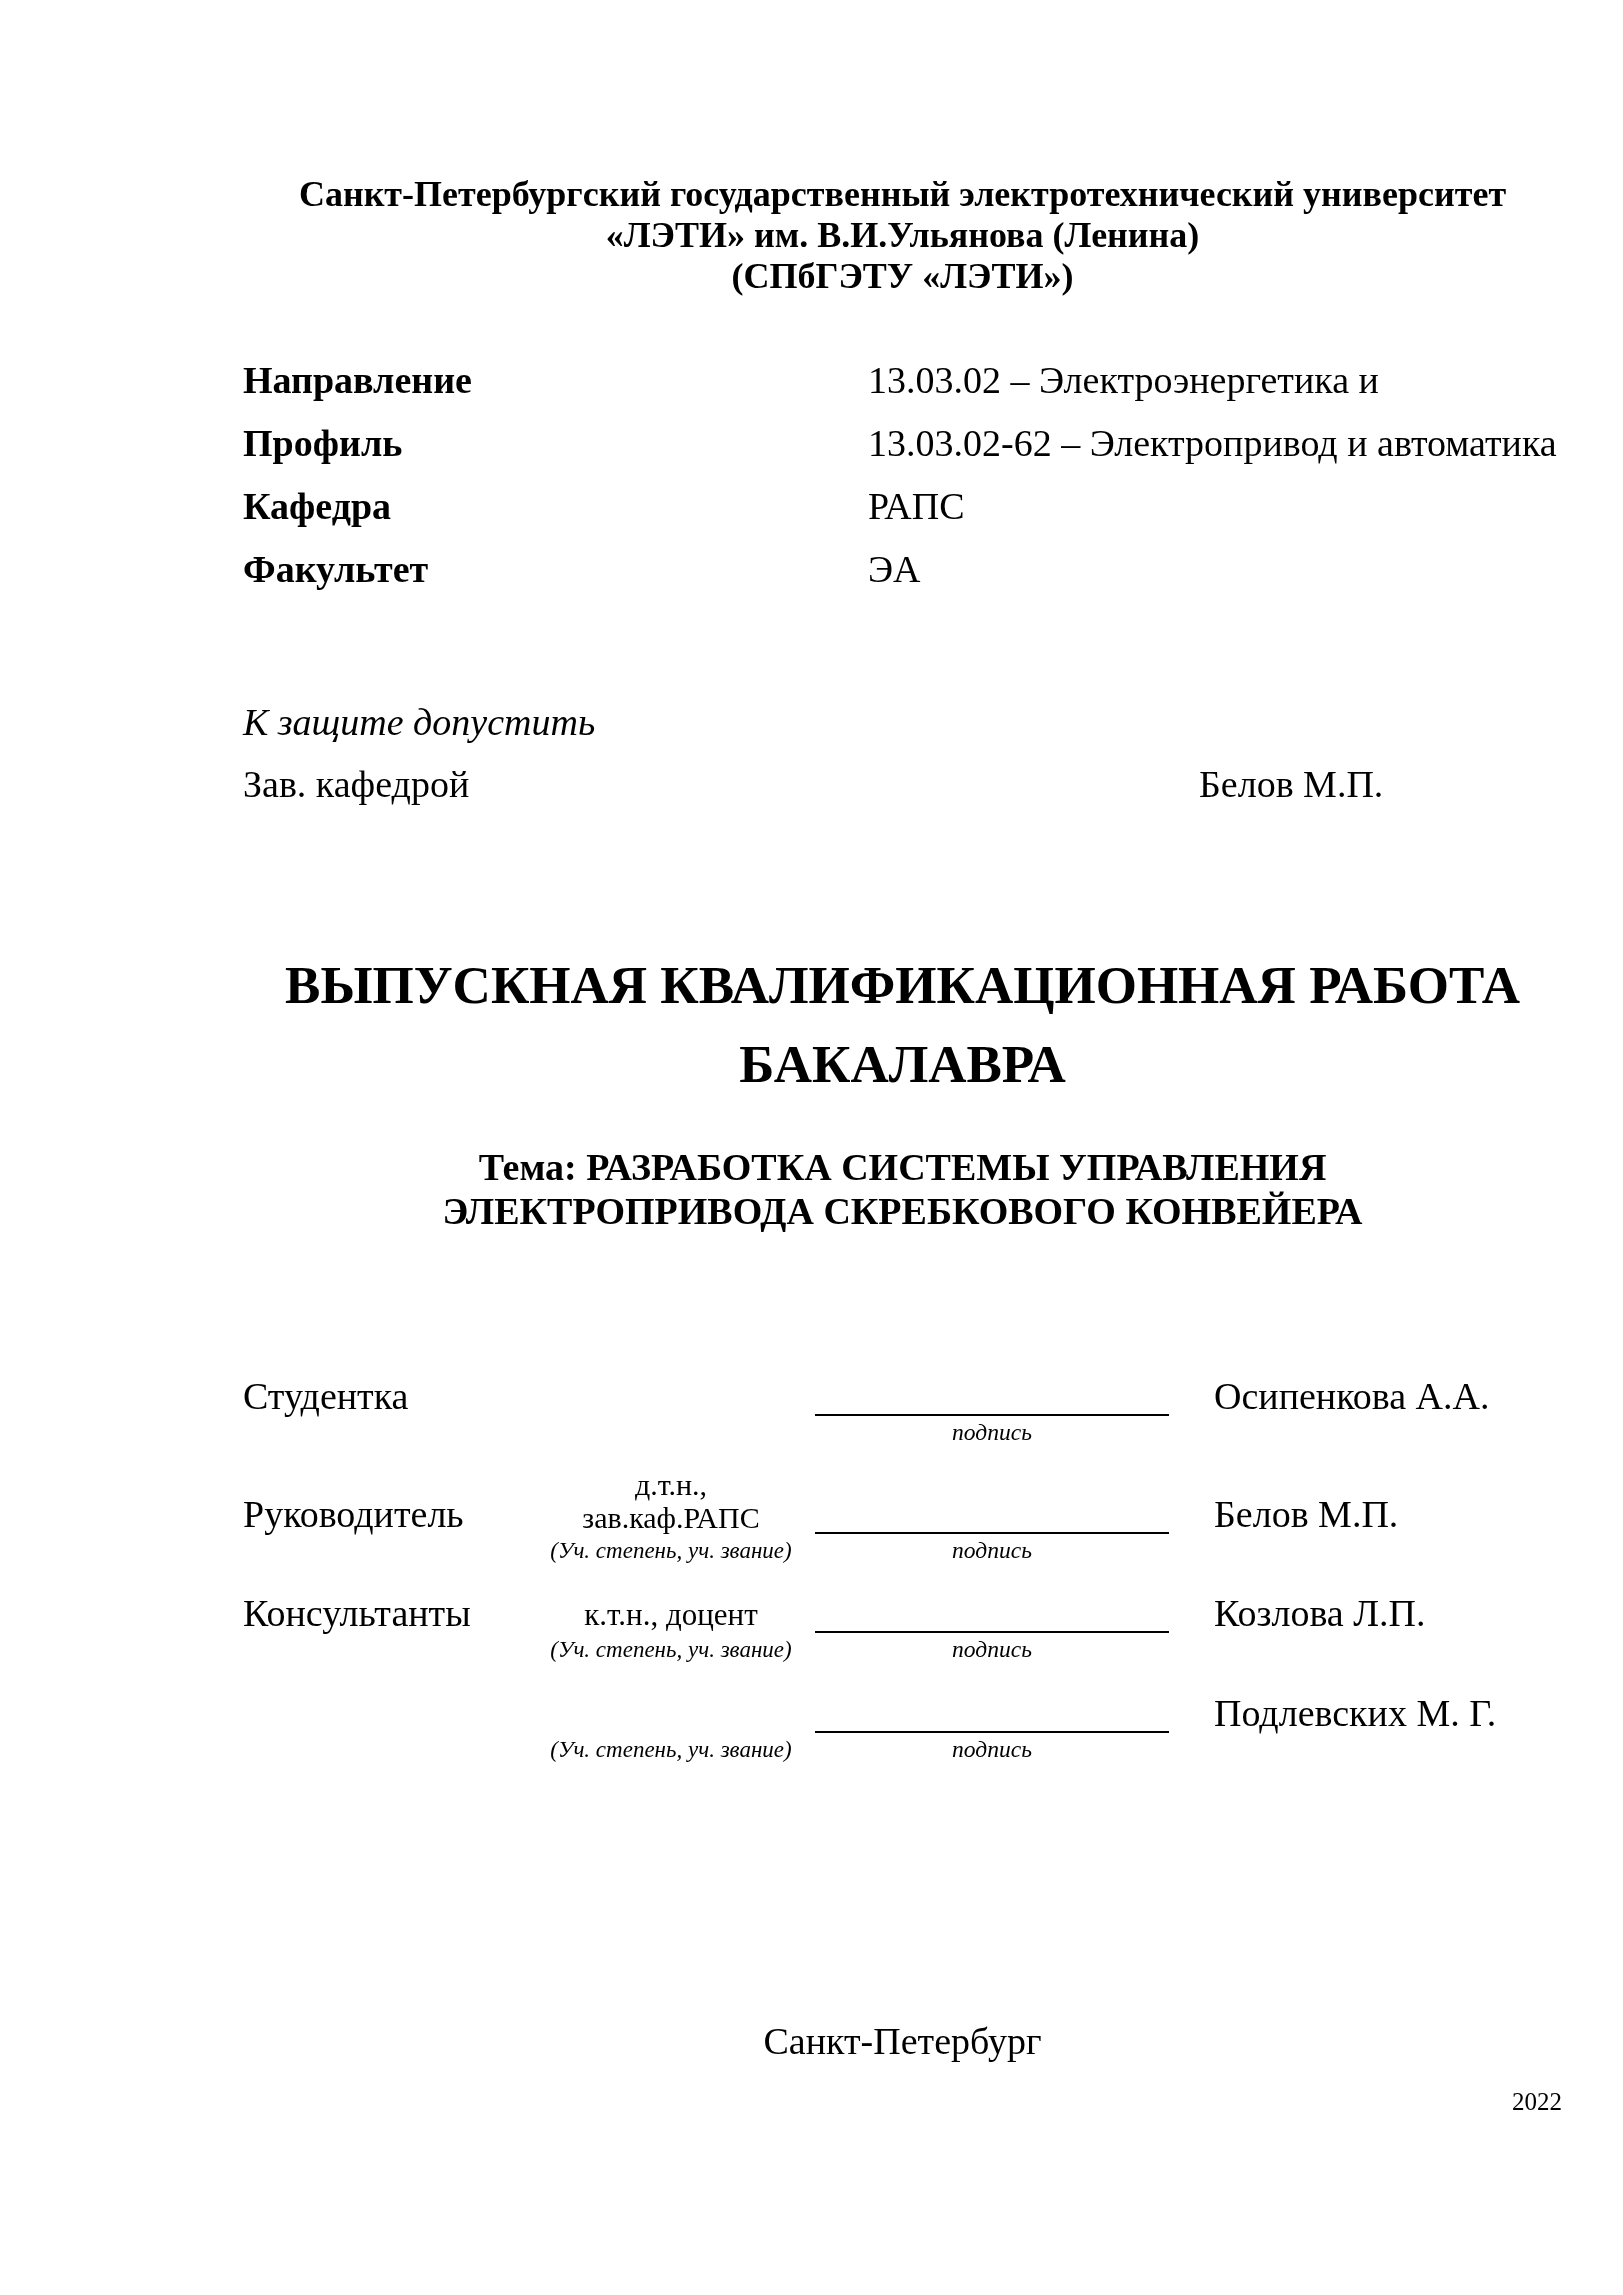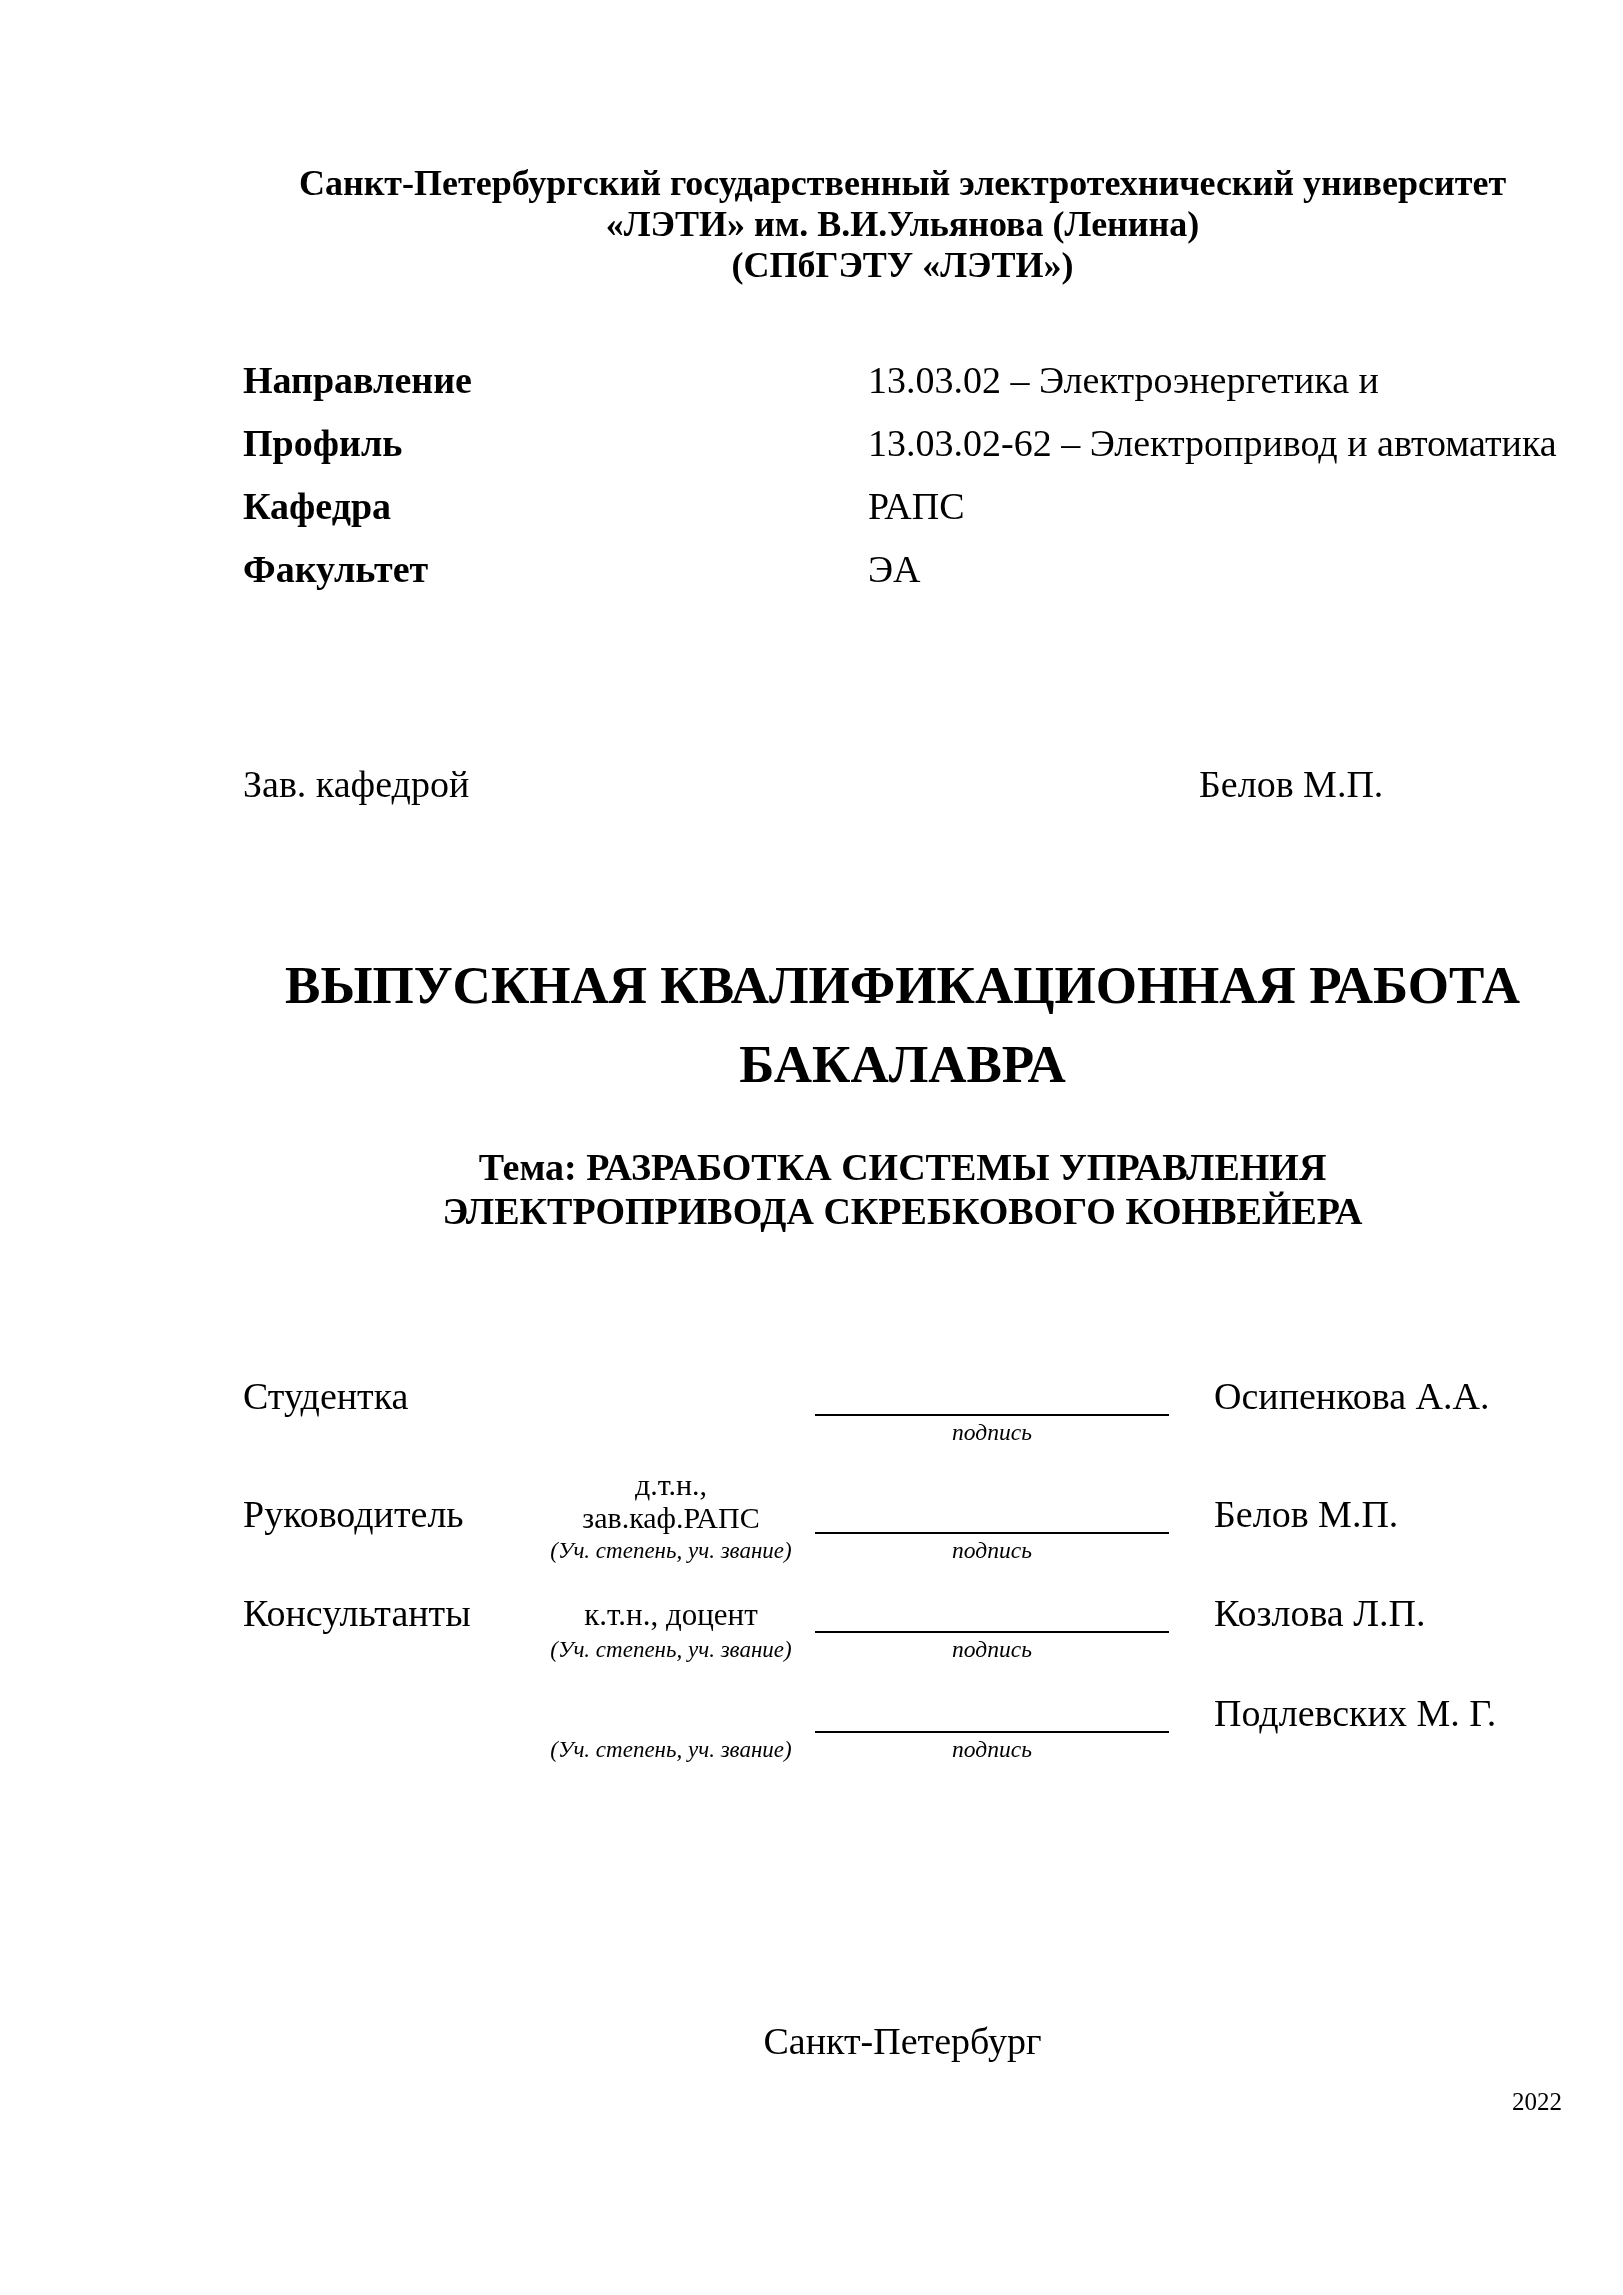--- a/index.html
+++ b/index.html
@@ -16,21 +16,21 @@
     font-family: "Liberation Serif", "DejaVu Serif", serif;
     overflow: hidden;
   }
   .content-abs {
     position: absolute;
     left: 243px;
     width: 1319px;
   }
   
   .uni-header {
-    top: 163px;
+    top: 174px;
     text-align: center;
     font-weight: bold;
     font-size: 36px;
     line-height: 41px;
   }
   
   .fields {
     top: 349px;
     font-size: 38px;
     line-height: 63px;
@@ -185,20 +185,21 @@
     <div class="field-row">
       <div class="field-label">Кафедра</div>
       <div class="field-value">РАПС</div>
     </div>
     <div class="field-row">
       <div class="field-label">Факультет</div>
       <div class="field-value">ЭА</div>
     </div>
   </div>
 
+  <div class="content-abs admission-note">К защите допустить</div>
   <div class="content-abs admission-row">
     <span class="admission-role">Зав. кафедрой</span>
     <span class="admission-name">Белов М.П.</span>
   </div>
 
   <div class="content-abs main-title">
     <div>ВЫПУСКНАЯ КВАЛИФИКАЦИОННАЯ РАБОТА</div>
     <div>БАКАЛАВРА</div>
   </div>
 

